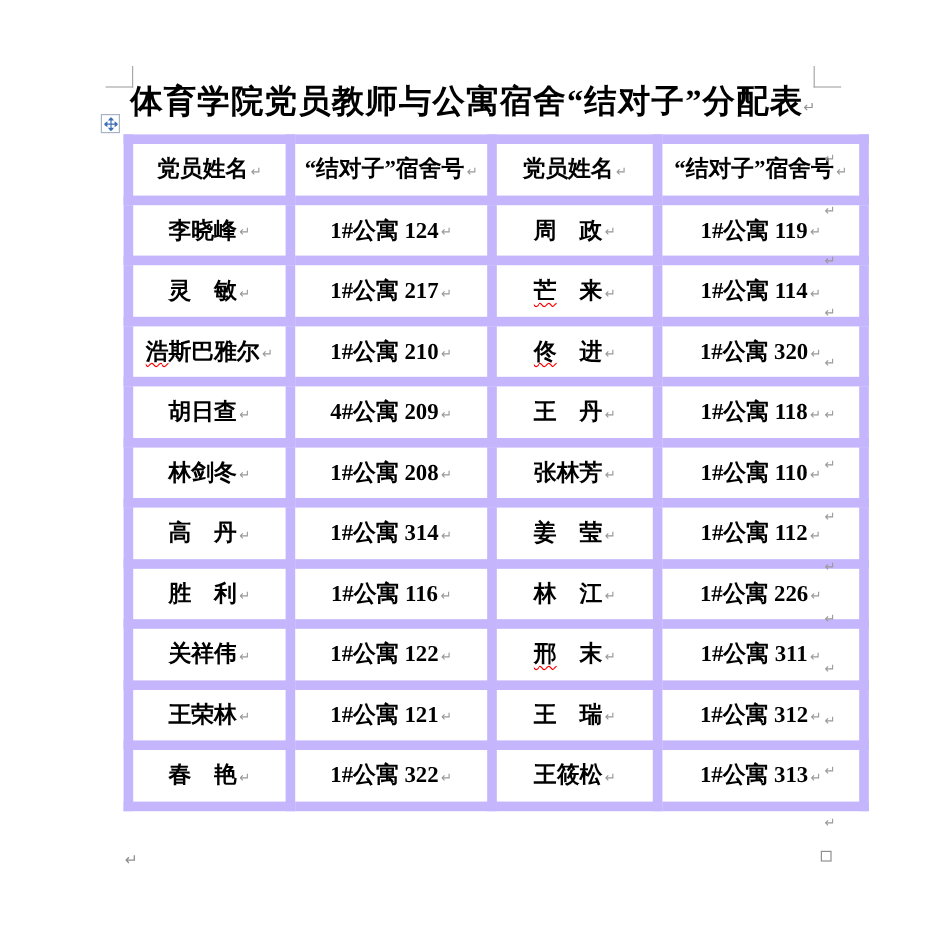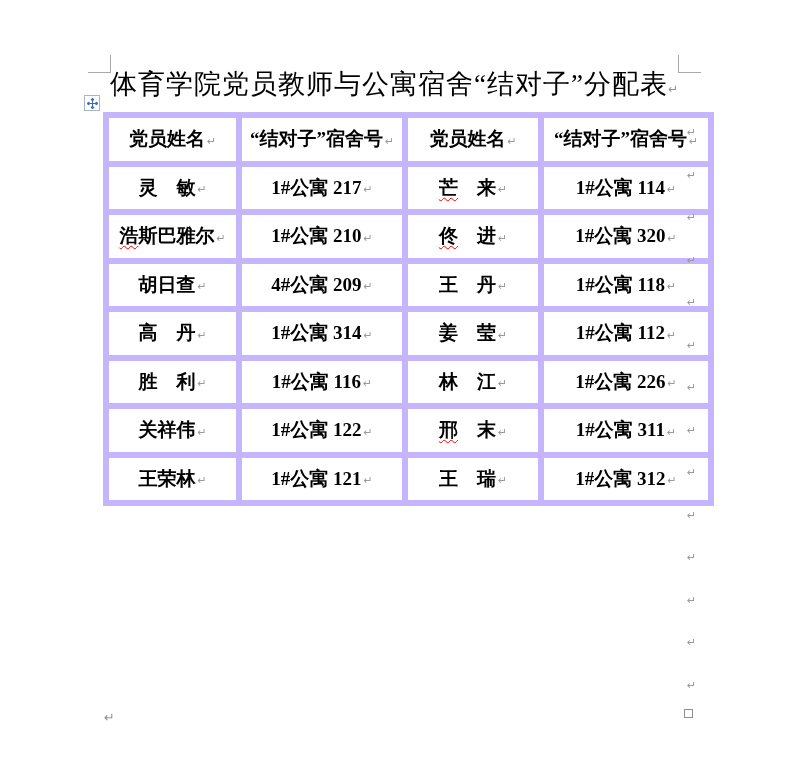--- a/index.html
+++ b/index.html
@@ -9,31 +9,31 @@
   }
   .page{position:absolute;left:0;top:0;width:788px;height:778px;background:#fff;}
 
   
   .crop{position:absolute;width:22px;height:17px;}
   .crop-tl{left:88px;top:55px;border-right:1px solid #a9a9a9;border-bottom:1px solid #a9a9a9;}
   .crop-tr{left:678px;top:55px;border-left:1px solid #a9a9a9;border-bottom:1px solid #a9a9a9;}
 
   
   .title-line{position:absolute;left:0;top:66px;width:100%;text-align:center;white-space:nowrap;}
-  .title-text{font-size:27px;font-weight:normal;letter-spacing:1px;}
+  .title-text{font-size:27px;font-weight:bold;letter-spacing:1px;}
   .pmark{color:#909090;font-size:12px;font-family:"DejaVu Sans",sans-serif;vertical-align:baseline;}
 
   
   .move-handle{position:absolute;left:84px;top:95px;width:14px;height:14px;background:#ffffff;
     border:1px solid #a8b4c4;display:flex;align-items:center;justify-content:center;cursor:move;}
 
   
   table.doc{position:absolute;left:103px;top:112px;border-collapse:collapse;table-layout:fixed;width:581px;}
   table.doc th,table.doc td{
-    border:6px solid #c4b5fd;height:42.5px;padding:0;overflow:hidden;
+    border:8px solid #c4b5fd;height:42.5px;padding:0;overflow:hidden;
     font-size:19px;font-weight:bold;text-align:center;vertical-align:middle;white-space:nowrap;
   }
   .cellwrap{display:flex;align-items:center;justify-content:center;width:100%;height:100%;}
   .cmark{color:#9a9a9a;font-size:11px;font-weight:normal;margin-left:2px;
     font-family:"DejaVu Sans",sans-serif;position:relative;top:2px;}
   .sq{text-decoration:underline;text-decoration-style:wavy;text-decoration-color:#ff0000;
     text-decoration-thickness:1px;text-underline-offset:3px;text-decoration-skip-ink:none;}
 
   
   .rowmarks{position:absolute;left:687px;top:112px;}
@@ -101,20 +101,46 @@
               <span>“结对子”宿舍号</span>
               <span class="cmark">↵</span>
             </span>
           </th>
         </tr>
       </thead>
     <tbody>
         <tr>
           <td>
             <span class="cellwrap">
+              <span>李晓峰</span>
+              <span class="cmark">↵</span>
+            </span>
+          </td>
+          <td>
+            <span class="cellwrap">
+              <span>1#公寓 124</span>
+              <span class="cmark">↵</span>
+            </span>
+          </td>
+          <td>
+            <span class="cellwrap">
+              <span>周　政</span>
+              <span class="cmark">↵</span>
+            </span>
+          </td>
+          <td>
+            <span class="cellwrap">
+              <span>1#公寓 119</span>
+              <span class="cmark">↵</span>
+            </span>
+          </td>
+        </tr>
+        <tr>
+          <td>
+            <span class="cellwrap">
               <span>灵　敏</span>
               <span class="cmark">↵</span>
             </span>
           </td>
           <td>
             <span class="cellwrap">
               <span>1#公寓 217</span>
               <span class="cmark">↵</span>
             </span>
           </td>
@@ -179,20 +205,46 @@
           <td>
             <span class="cellwrap">
               <span>1#公寓 118</span>
               <span class="cmark">↵</span>
             </span>
           </td>
         </tr>
         <tr>
           <td>
             <span class="cellwrap">
+              <span>林剑冬</span>
+              <span class="cmark">↵</span>
+            </span>
+          </td>
+          <td>
+            <span class="cellwrap">
+              <span>1#公寓 208</span>
+              <span class="cmark">↵</span>
+            </span>
+          </td>
+          <td>
+            <span class="cellwrap">
+              <span>张林芳</span>
+              <span class="cmark">↵</span>
+            </span>
+          </td>
+          <td>
+            <span class="cellwrap">
+              <span>1#公寓 110</span>
+              <span class="cmark">↵</span>
+            </span>
+          </td>
+        </tr>
+        <tr>
+          <td>
+            <span class="cellwrap">
               <span>高　丹</span>
               <span class="cmark">↵</span>
             </span>
           </td>
           <td>
             <span class="cellwrap">
               <span>1#公寓 314</span>
               <span class="cmark">↵</span>
             </span>
           </td>
@@ -276,20 +328,46 @@
           </td>
           <td>
             <span class="cellwrap">
               <span>王　瑞</span>
               <span class="cmark">↵</span>
             </span>
           </td>
           <td>
             <span class="cellwrap">
               <span>1#公寓 312</span>
+              <span class="cmark">↵</span>
+            </span>
+          </td>
+        </tr>
+        <tr>
+          <td>
+            <span class="cellwrap">
+              <span>春　艳</span>
+              <span class="cmark">↵</span>
+            </span>
+          </td>
+          <td>
+            <span class="cellwrap">
+              <span>1#公寓 322</span>
+              <span class="cmark">↵</span>
+            </span>
+          </td>
+          <td>
+            <span class="cellwrap">
+              <span>王筱松</span>
+              <span class="cmark">↵</span>
+            </span>
+          </td>
+          <td>
+            <span class="cellwrap">
+              <span>1#公寓 313</span>
               <span class="cmark">↵</span>
             </span>
           </td>
         </tr>
       </tbody>
   </table>
 
   <div class="rowmarks">
       <div class="rowmark">↵</div>
       <div class="rowmark">↵</div>

